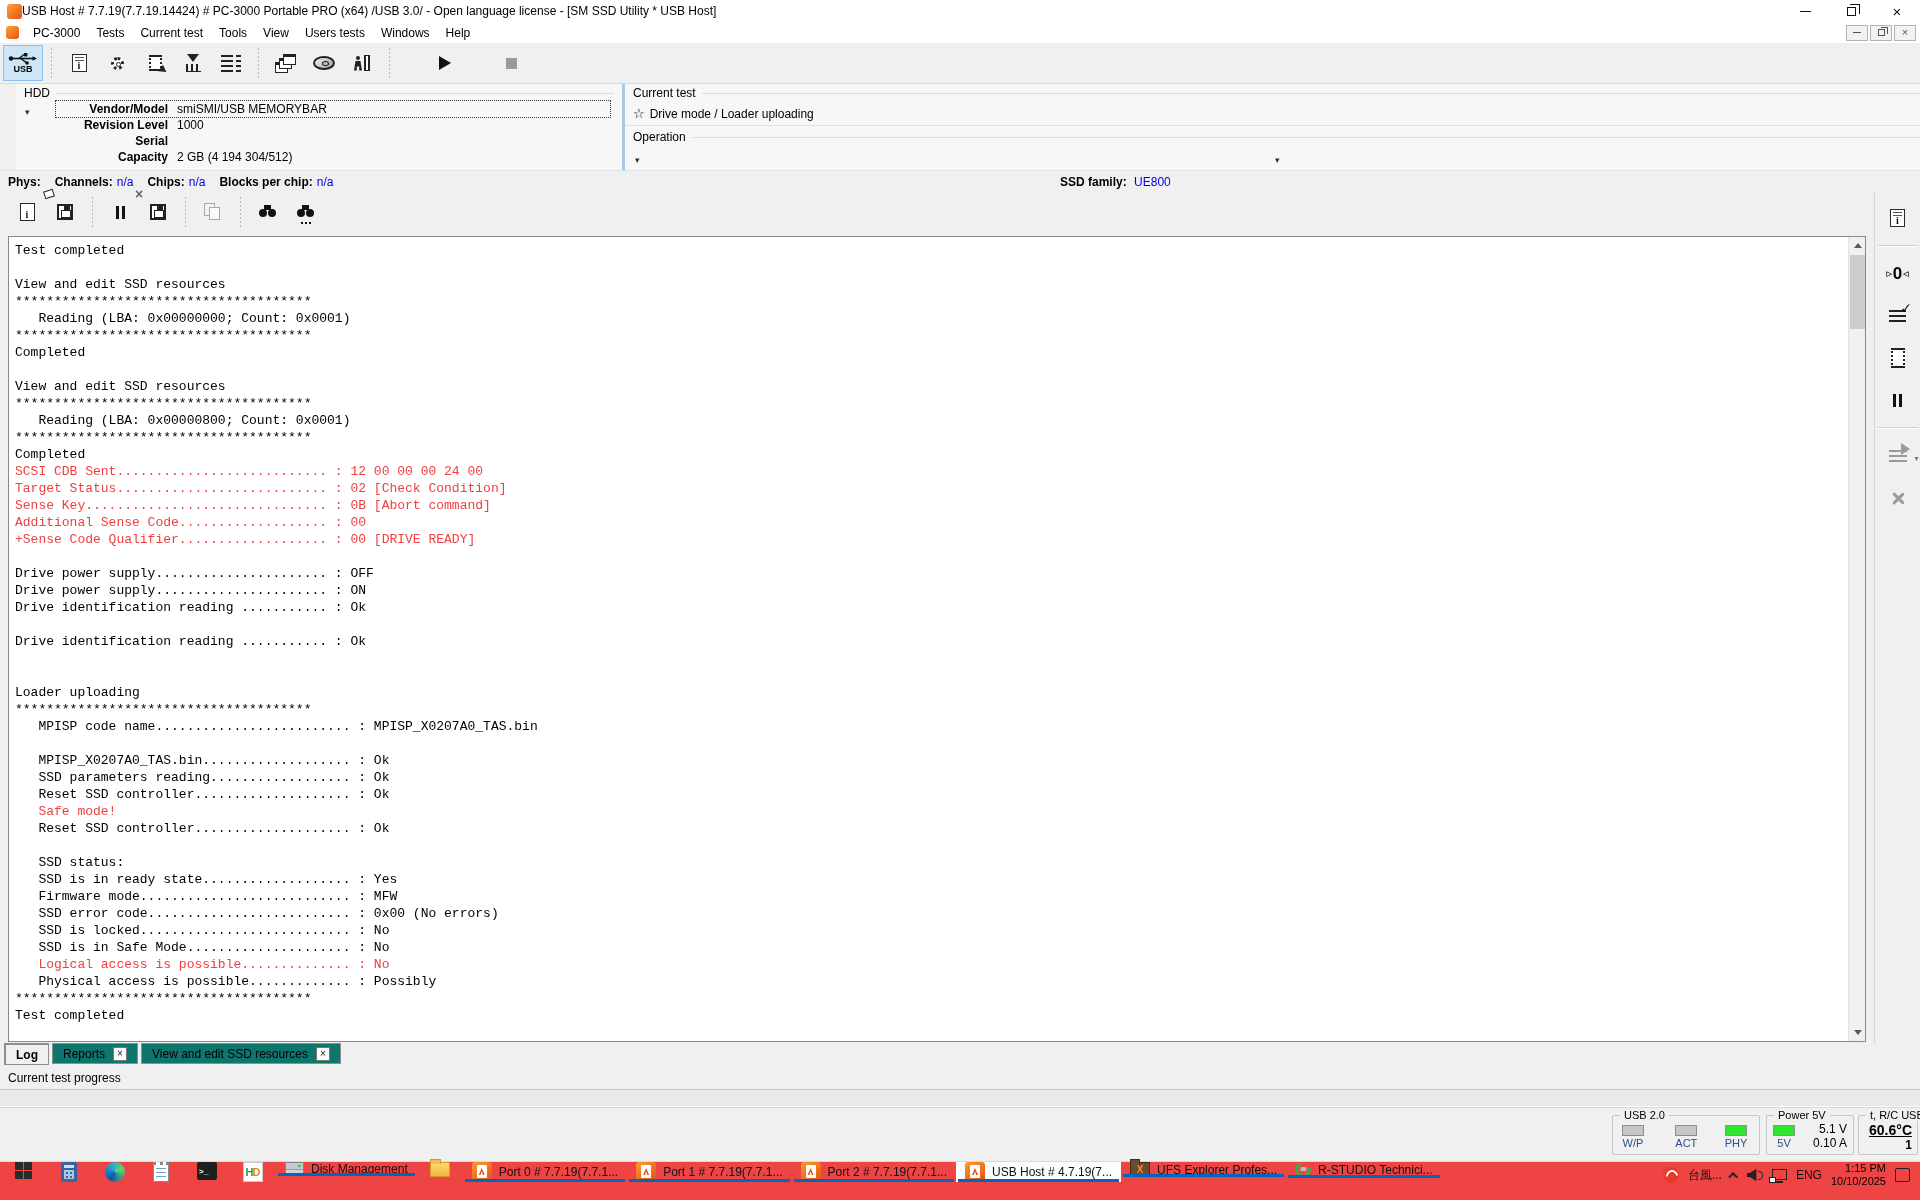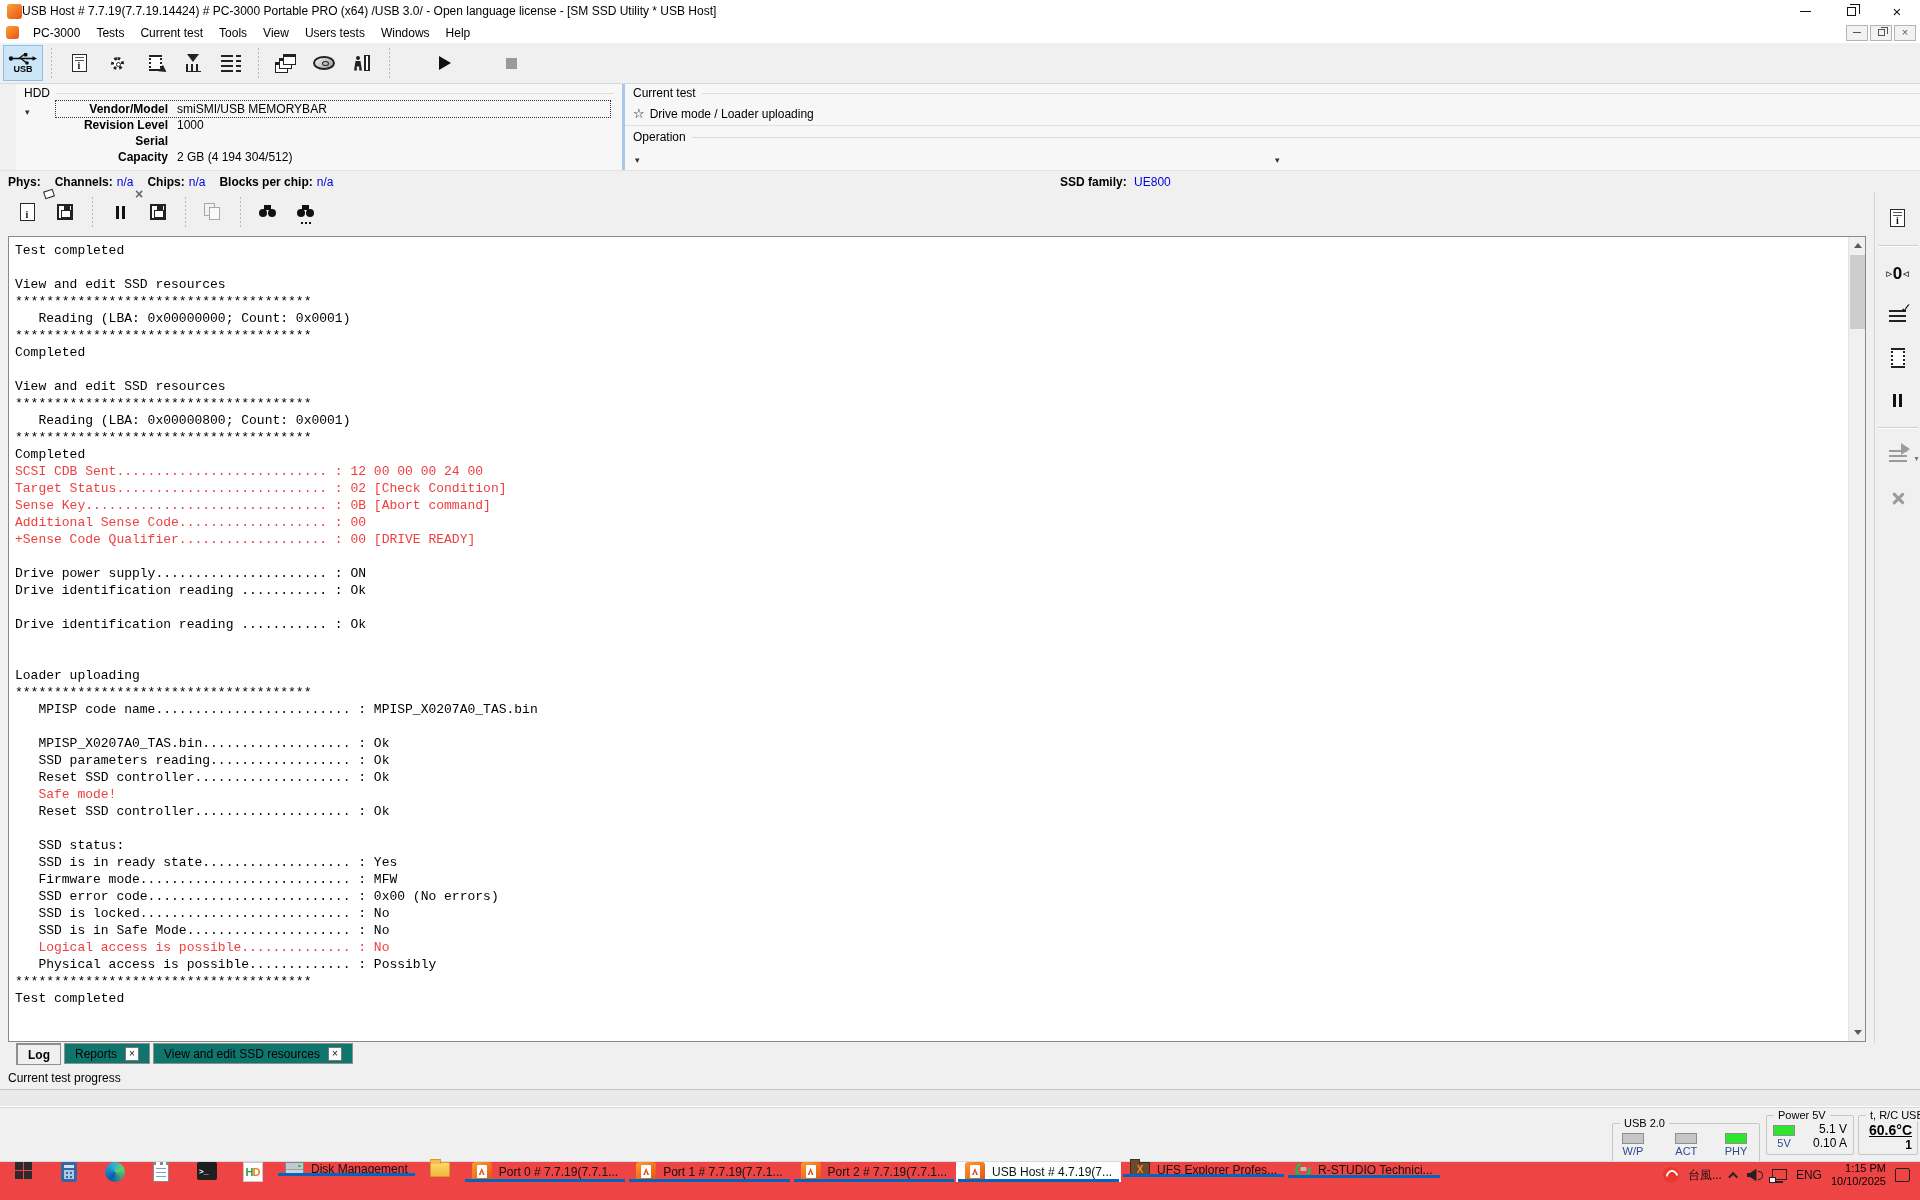--- a/index.html
+++ b/index.html
@@ -128,38 +128,38 @@
   .chklines::after { content:"✓"; position:absolute; right:-6px; top:-10px; font:bold 14px "DejaVu Sans",sans-serif; color:#111; }
   .film { width:14px; height:20px; border:2px solid #222; border-left-style:dotted; border-right-style:dotted; background:#fff; }
   .gplay { position:relative; width:18px; height:12px; background:repeating-linear-gradient(to bottom,#9b9b9b 0 2px,transparent 2px 5px); }
   .gplay::after { content:""; position:absolute; right:-3px; top:-7px; border-left:9px solid #9b9b9b; border-top:6px solid transparent; border-bottom:6px solid transparent; }
   .gplay .dd { position:absolute; right:-12px; top:4px; font-size:8px; color:#777; }
   .toolsx { position:relative; width:16px; height:16px; }
   .toolsx i { position:absolute; left:7px; top:1px; width:2.5px; height:15px; background:#9b9b9b; border-radius:2px; }
   .toolsx i:nth-child(1){ transform:rotate(45deg); } .toolsx i:nth-child(2){ transform:rotate(-45deg); }
 
   
-  .tabsbar { position:absolute; left:0; top:1043px; width:1920px; height:24px; display:flex; align-items:flex-start; padding-left:16px; }
+  .tabsbar { position:absolute; left:0; top:1043px; width:1920px; height:24px; display:flex; align-items:flex-start; padding-left:4px; }
   .tab { display:flex; align-items:center; gap:8px; border:1px solid #8f8f8f; padding:2px 10px; height:21px; background:#0f766e; margin-right:3px; }
   .tab.active { background:#f0f0f0; font-weight:bold; height:22px; border-width:2px 1px 1px 2px; }
   .tclose { width:14px; height:14px; border:1px solid #777; background:#fcfcfc; font:10px/12px "Liberation Sans",sans-serif; text-align:center; color:#111; }
 
   
   .proglabel { position:absolute; left:8px; top:1071px; }
   .progstrip { position:absolute; left:0; top:1089px; width:1920px; height:18px; background:#e9e9e9; border-top:1px solid #c6c6c6; border-bottom:1px solid #fdfdfd; }
 
   
   .statusbar { position:absolute; left:0; top:1107px; width:1920px; height:51px; background:#f0f0f0; border-top:1px solid #d8d8d8; }
   .sb-group { position:absolute; top:7px; height:40px; border:1px solid #c6c6c6; border-radius:2px; }
   .sb-title { position:absolute; top:-7px; left:7px; background:#f0f0f0; padding:0 4px; font-size:11px; white-space:nowrap; }
   .ledcol { display:inline-flex; flex-direction:column; align-items:center; gap:1px; margin:9px 0 0 9px; }
   .led { width:22px; height:11px; border:1px solid #8e8e8e; background:#c6c6c6; }
   .led.on { background:#2ee52e; }
   .ledlbl { font-size:11px; color:#2c4d8e; }
-  .g-usb { left:1612px; width:148px;margin-top:8px; }
+  .g-usb { left:1612px; width:148px; }
   .g-pow { left:1766px; width:88px; }
   .g-pow .vals { position:absolute; right:6px; top:6px; text-align:right; line-height:14px; }
   .g-tmp { left:1858px; width:60px; }
   .g-tmp .tval { position:absolute; right:5px; top:6px; font-weight:bold; font-size:14px;text-decoration:underline; }
   .g-tmp .tcnt { position:absolute; right:5px; top:22px; font-weight:bold; }
 
   
   .taskbar { position:absolute; left:0; top:1161px; width:1920px; height:39px; background:#ef4444; border-top:1px solid #d4dbe4; display:flex; align-items:flex-start; }
   .task-btn { display:flex; align-items:center; justify-content:center; gap:7px; padding:0 9px; min-width:46px; position:relative; }
   .task-btn.open::after { content:""; position:absolute; left:2px; right:2px; bottom:0; height:3px; background:#0067c0; }
@@ -441,20 +441,21 @@
       <div class="log-line red">Target Status........................... : 02 [Check Condition]</div>
 
       <div class="log-line red">Sense Key............................... : 0B [Abort command]</div>
 
       <div class="log-line red">Additional Sense Code................... : 00</div>
 
       <div class="log-line red">+Sense Code Qualifier................... : 00 [DRIVE READY]</div>
 
       <div class="log-line"></div>
 
+      <div class="log-line">Drive power supply...................... : OFF</div>
 
       <div class="log-line">Drive power supply...................... : ON</div>
 
       <div class="log-line">Drive identification reading ........... : Ok</div>
 
       <div class="log-line"></div>
 
       <div class="log-line">Drive identification reading ........... : Ok</div>
 
       <div class="log-line"></div>

